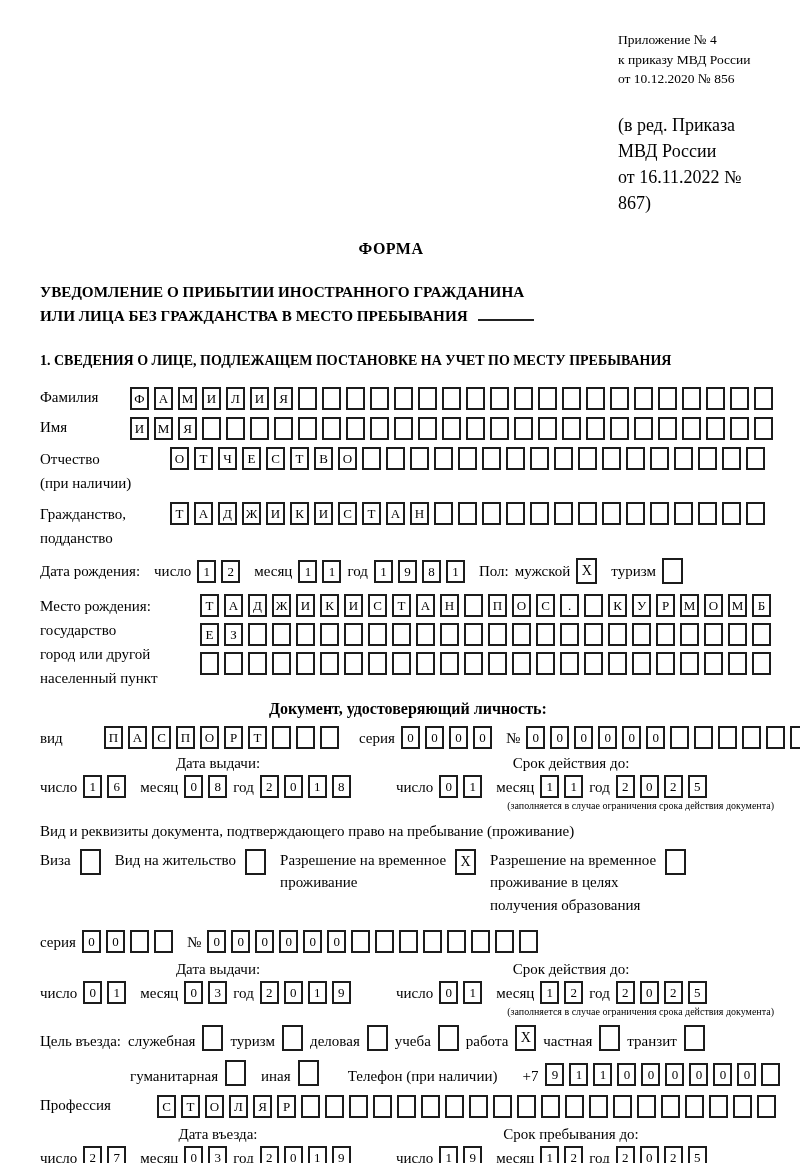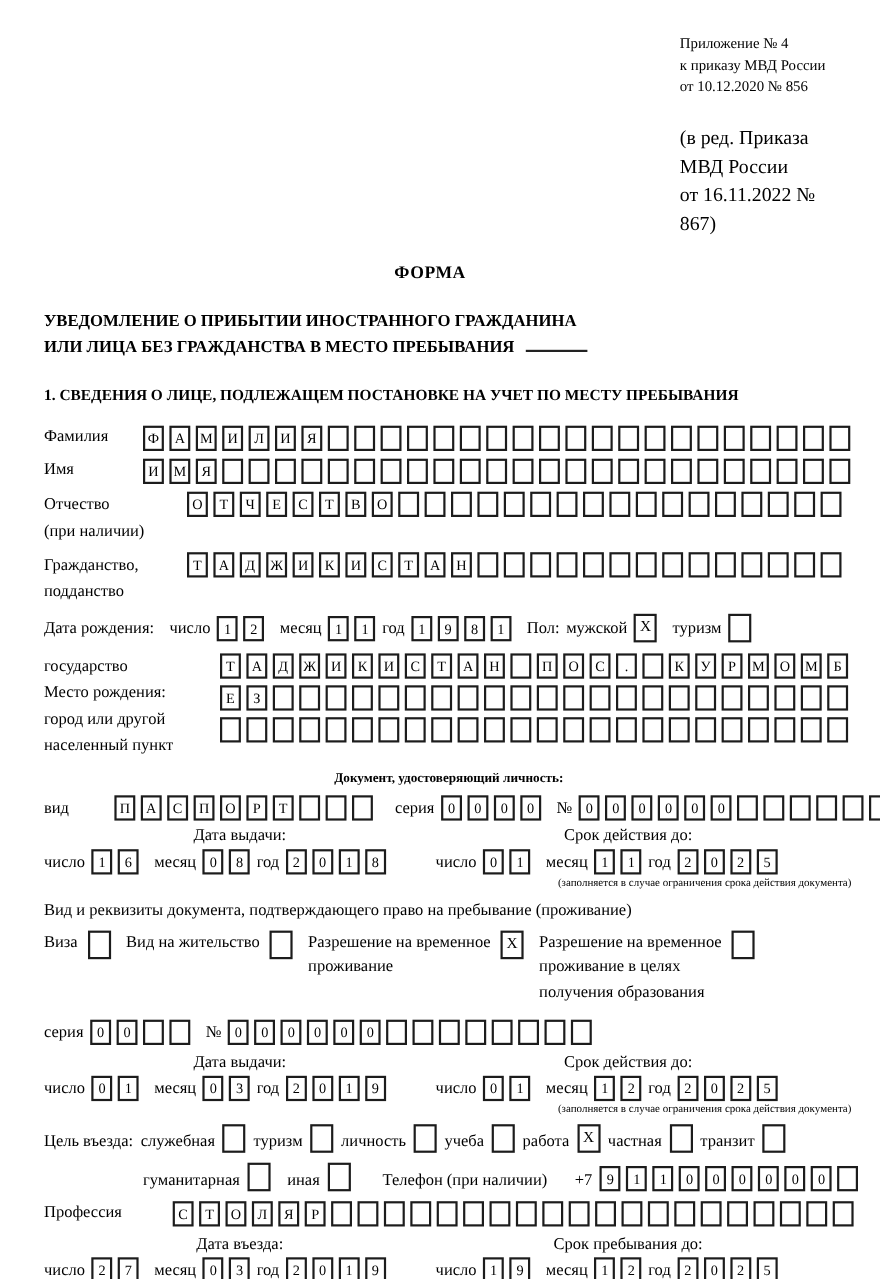--- a/index.html
+++ b/index.html
@@ -28,21 +28,21 @@
   .cells{display:inline-flex;gap:5px;flex-wrap:nowrap;}
   .cell{display:inline-flex;align-items:center;justify-content:center;box-sizing:border-box;
         width:19px;height:23px;border:2px solid #1c1c1c;font-size:13px;line-height:1;background:#fff;}
   .checks .cell{width:21px;height:26px;font-size:14px;}
 
   .inline-row{display:flex;align-items:center;gap:6px;font-size:15px;flex-wrap:nowrap;}
   .gap14{margin-left:14px;}
   .gap8{margin-left:8px;}
 
   
-  .doc-heading{text-align:center;font-weight:bold;font-size:12px;margin:10px 0 8px 0;}
+  .doc-heading{text-align:center;font-weight:bold;font-size:16px;margin:10px 0 8px 0;}
 
   .dates-pair{display:flex;margin-bottom:2px;}
   .dates-col{display:flex;flex-direction:column;}
   .dates-col .dhead{text-align:center;font-size:15px;margin-bottom:3px;}
   .dcol-left{width:356px;}
   .dcol-right{width:350px;}
   .note-right{text-align:right;font-size:10px;margin:2px 2px 8px 0;}
 
   .intro{font-size:15px;line-height:1.7;margin-bottom:4px;}
 
@@ -242,22 +242,22 @@
         <span class="cell">X</span>
       </span>
     <span class="lbl gap8">туризм</span>
     <span class="cells checks">
         <span class="cell"></span>
       </span>
   </div>
 
   <div class="reps">
     <span class="lbl w160 lbl-multiline">
+      <div>Место рождения:</div>
       <div>государство</div>
-      <div>Место рождения:</div>
       <div>город или другой</div>
       <div>населенный пункт</div>
     </span>
     <span>
       <div class="cells">
           <span class="cell">Т</span>
           <span class="cell">А</span>
           <span class="cell">Д</span>
           <span class="cell">Ж</span>
           <span class="cell">И</span>
@@ -538,21 +538,21 @@
   <div class="purpose-row">
     <span class="lbl">Цель въезда:</span>
     <span class="lbl">служебная</span>
     <span class="cells checks">
         <span class="cell"></span>
       </span>
     <span class="lbl">туризм</span>
     <span class="cells checks">
         <span class="cell"></span>
       </span>
-    <span class="lbl">личность</span>
+    <span class="lbl">деловая</span>
     <span class="cells checks">
         <span class="cell"></span>
       </span>
     <span class="lbl">учеба</span>
     <span class="cells checks">
         <span class="cell"></span>
       </span>
     <span class="lbl">работа</span>
     <span class="cells checks">
         <span class="cell">X</span>

